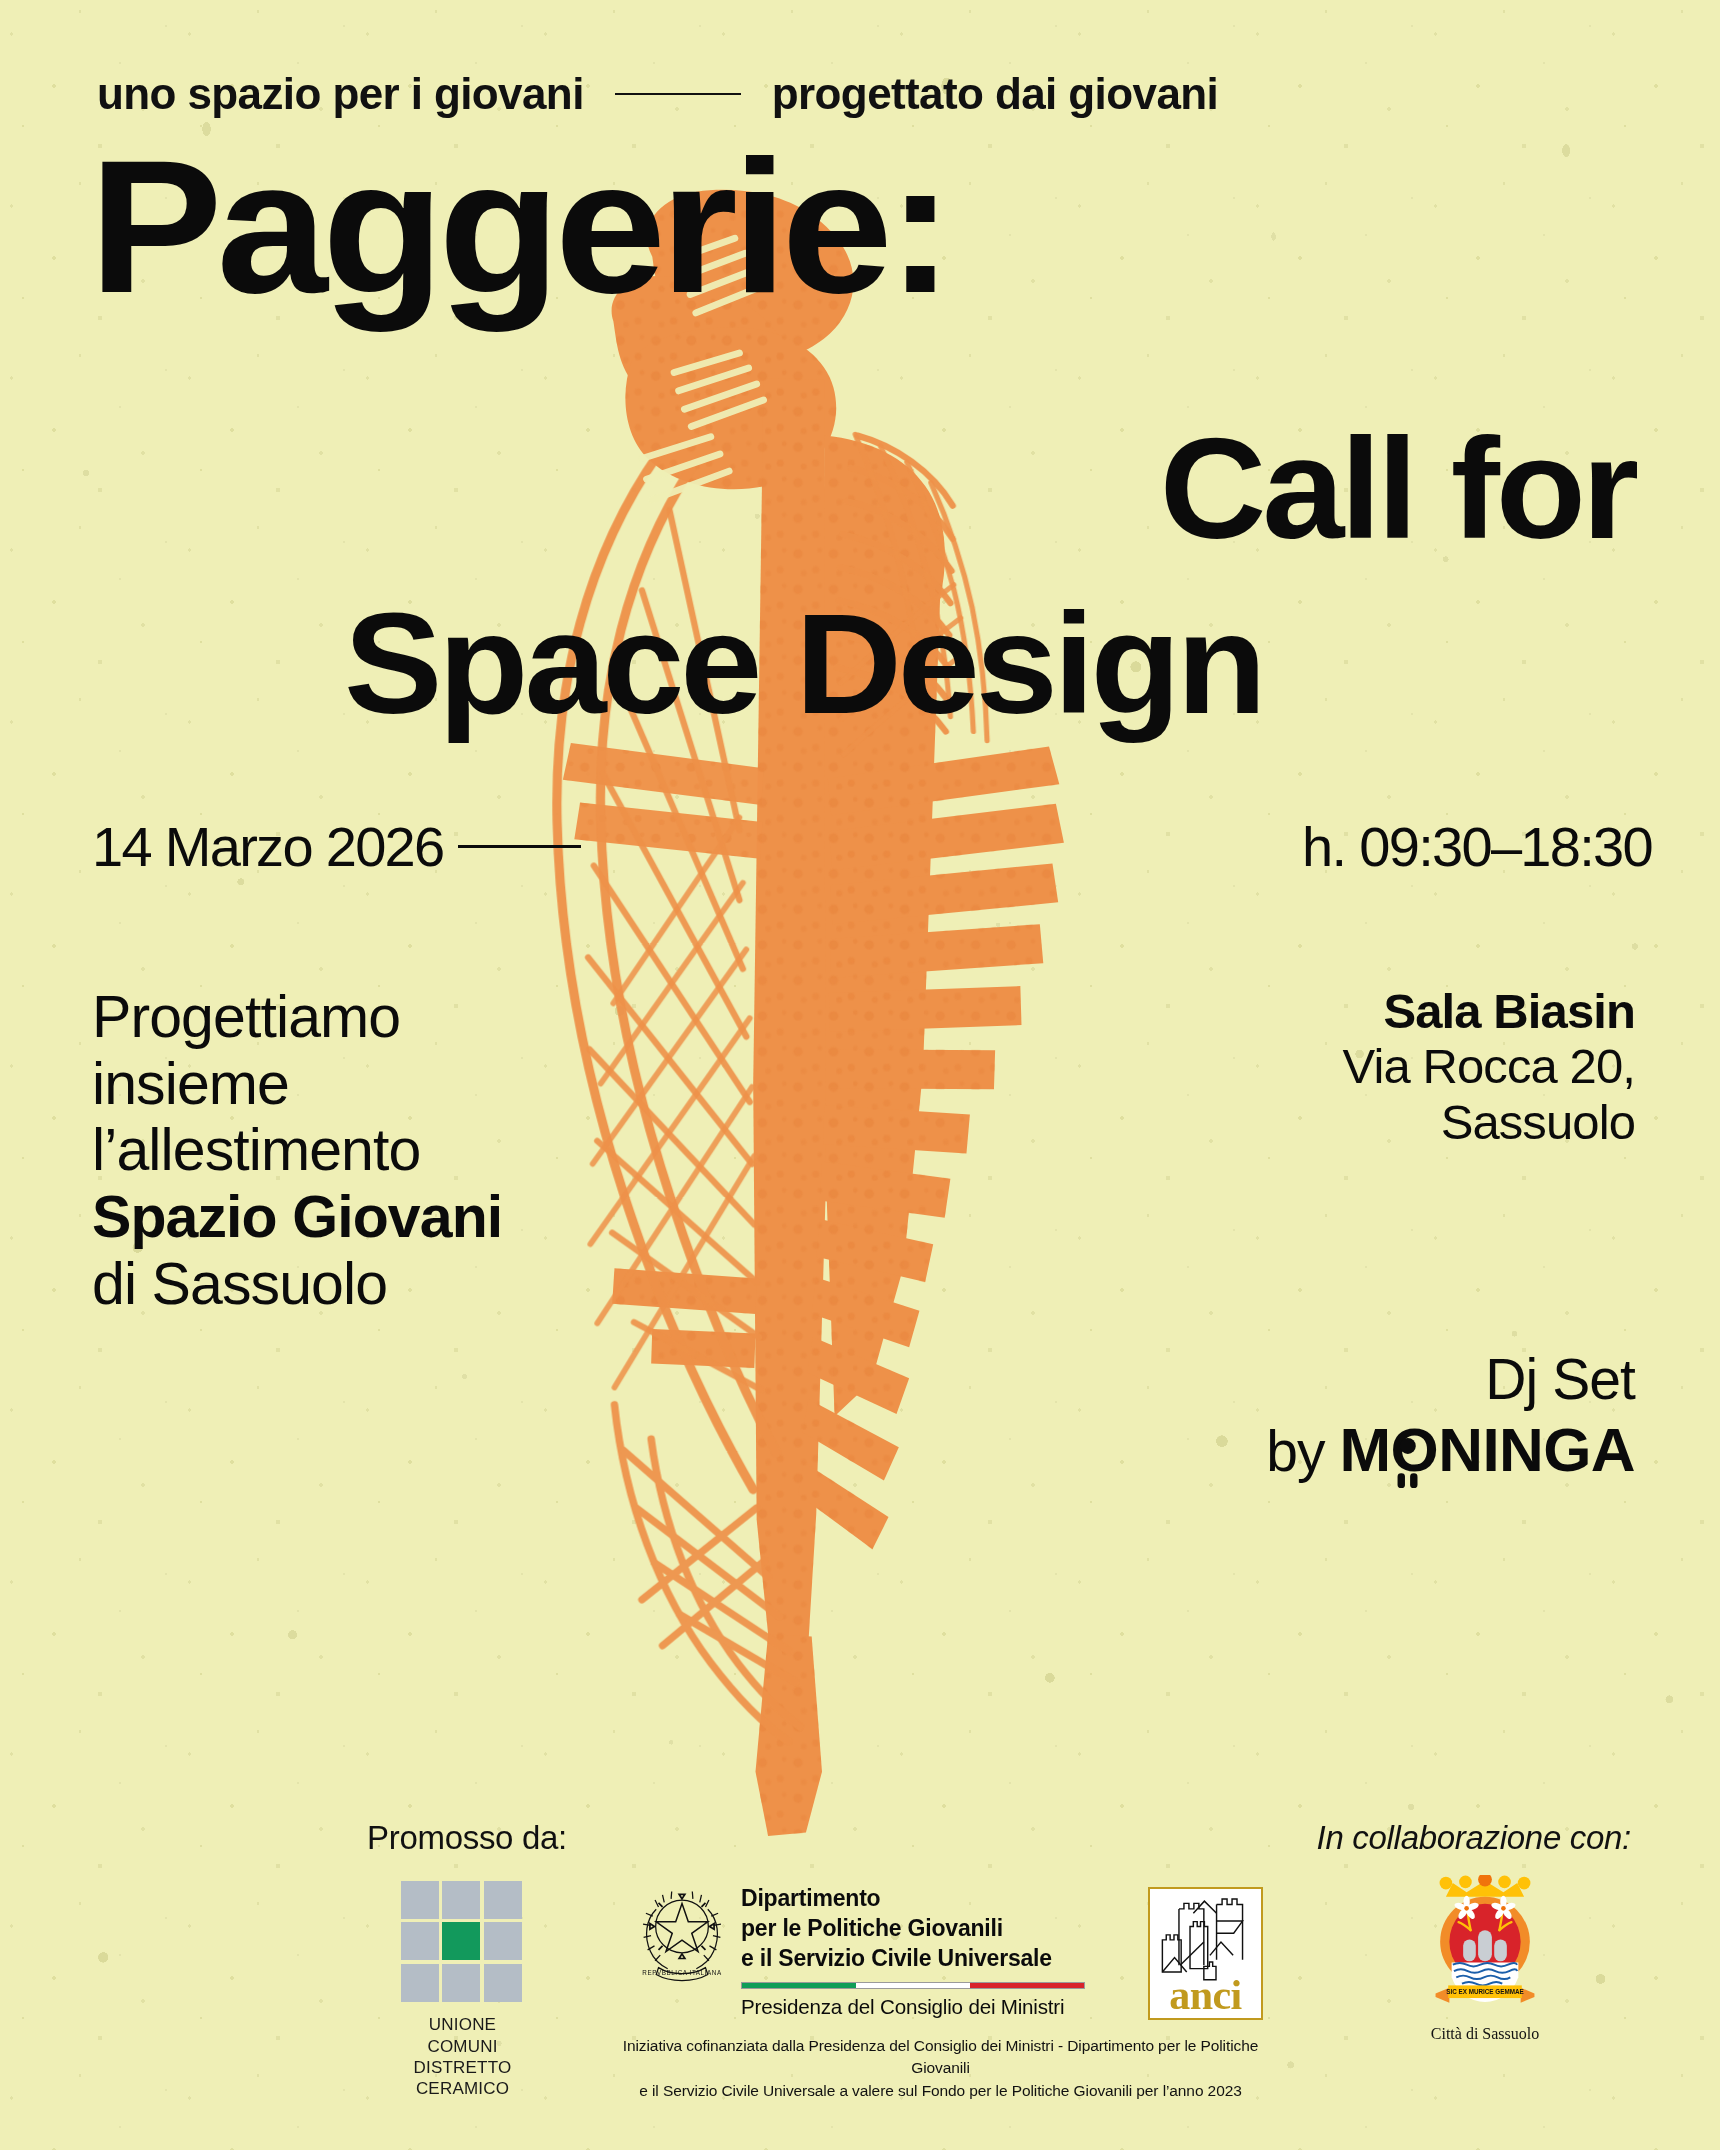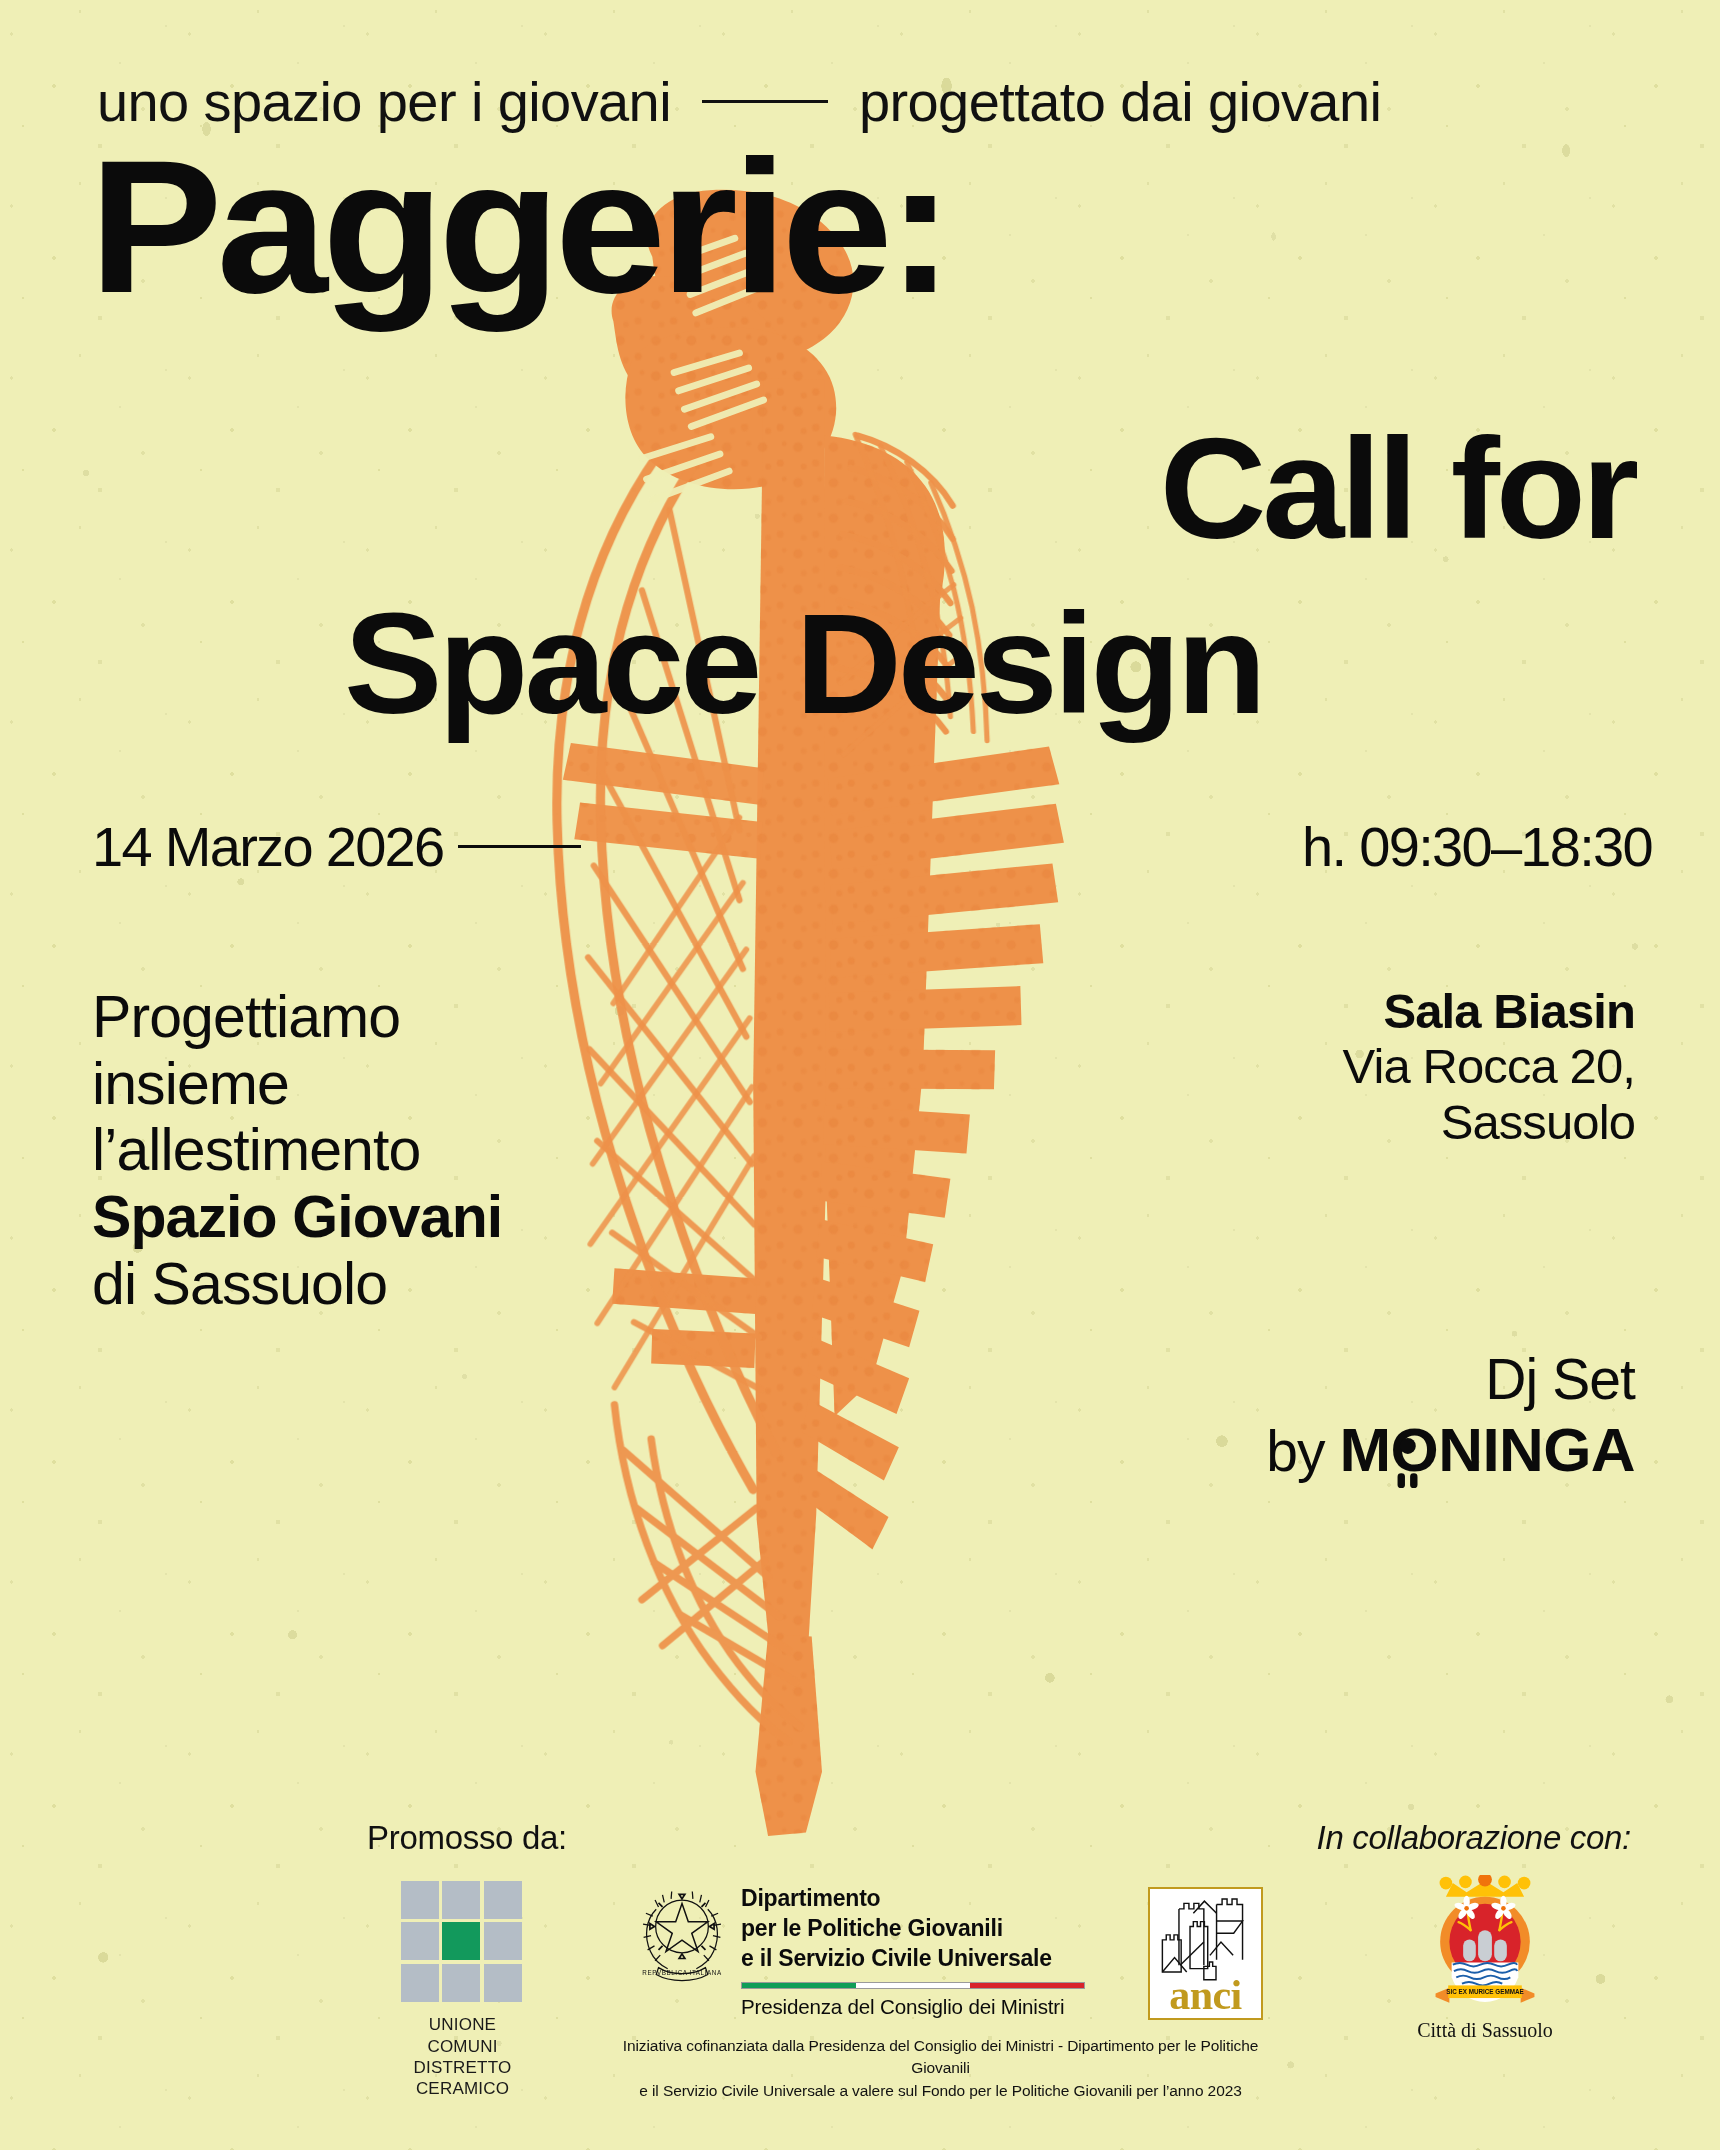--- a/index.html
+++ b/index.html
@@ -59,21 +59,21 @@
     background-repeat:repeat;
   }
 
   .stair{position:absolute;left:470px;top:189px;width:665px;height:1663px;pointer-events:none;}
 
   
   .layer{position:absolute;inset:0;}
   .tagline{
     position:absolute;left:97px;top:69px;width:1548px;
     display:flex;align-items:center;gap:31px;
-    font-size:56px;font-weight:400;color:#111;letter-spacing:-0.6px;
+    font-size:44px;font-weight:700;color:#111;letter-spacing:-0.6px;
     white-space:nowrap;
   }
   .tagline .rule{display:inline-block;height:2.9px;background:#111;width:126px;flex:0 0 auto;}
 
   .title1{
     position:absolute;left:89px;top:146px;
     font-size:189px;line-height:0.86;font-weight:700;color:#0b0b0b;
     letter-spacing:-5.7px;
     transform:scaleX(1.06);transform-origin:left top;
   }
@@ -129,21 +129,21 @@
   .tri i{flex:1;display:block;}
   .tri i.g{background:#0F9D58;}
   .tri i.w{background:#ffffff;}
   .tri i.r{background:#D8232A;}
   .dip-sub{font-size:20.6px;font-weight:400;color:#0b0b0b;letter-spacing:-0.2px;}
 
   .anci{position:absolute;left:1148px;top:75px;width:115px;height:133px;background:#fff;border:2.9px solid #C19A1E;box-sizing:border-box;}
   .anci-word{position:absolute;left:0;right:0;bottom:3.4px;text-align:center;font-family:"Liberation Serif",serif;font-weight:700;font-size:42px;color:#C19A1E;line-height:.92;letter-spacing:-0.6px;}
 
   .sass{position:absolute;left:1399px;top:63px;width:172px;text-align:center;}
-  .sass-name{margin-top:4px;font-family:"Liberation Serif",serif;font-size:20px;color:#111;}
+  .sass-name{margin-top:10px;font-family:"Liberation Serif",serif;font-size:16px;color:#111;}
 
   .fineprint{position:absolute;left:602px;top:223px;width:677px;text-align:center;
     font-size:15.5px;line-height:1.45;color:#111;letter-spacing:-0.1px;}
 </style>
 </head>
 <body>
 
 <div id="poster">
   <div id="speckle"></div>
 

